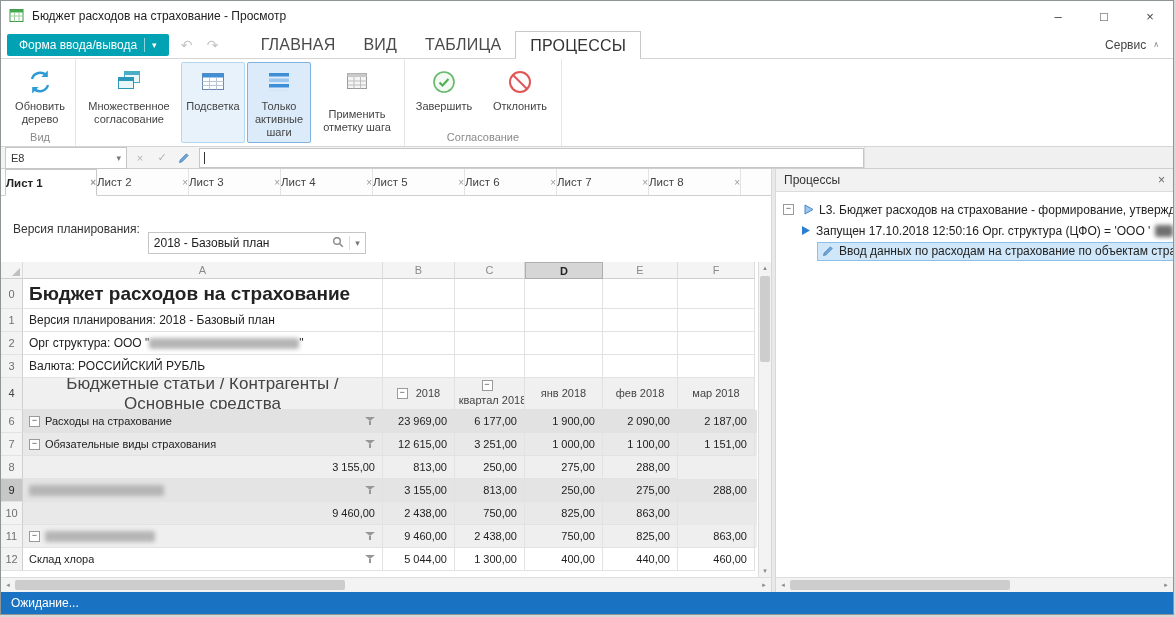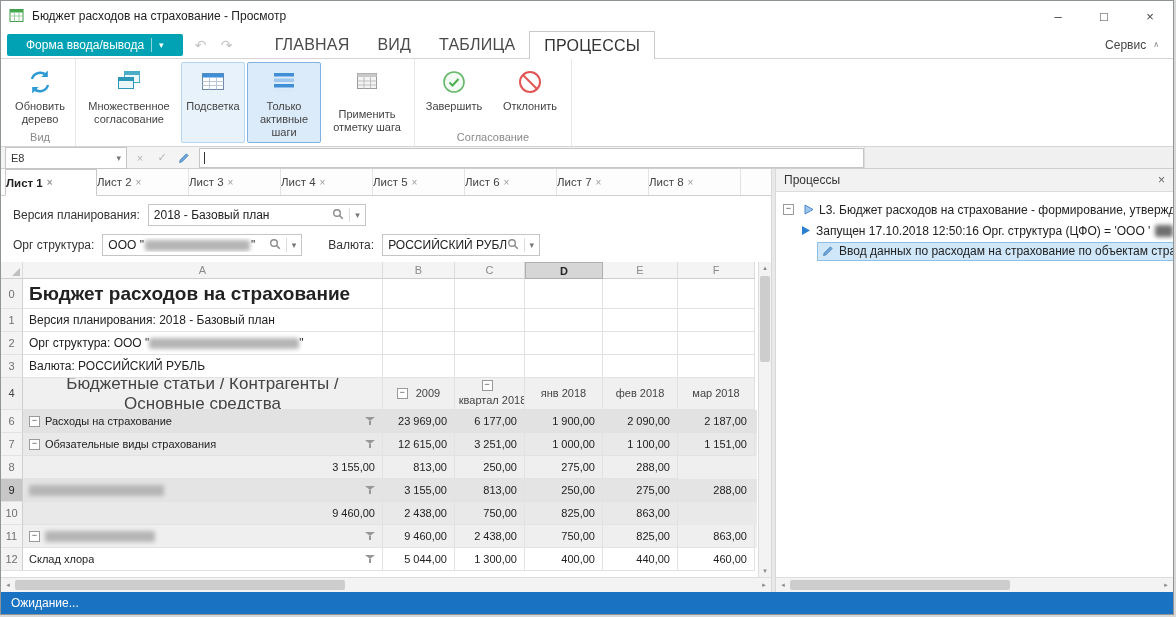--- a/index.html
+++ b/index.html
@@ -8,67 +8,67 @@
 
   
   .titlebar{position:absolute;top:0;left:0;right:0;height:30px;display:flex;align-items:center;padding:0 0 0 8px;background:#fff;}
   .appicon{width:16px;height:16px;display:inline-flex;margin-right:7px;}
   .wtitle{font-size:12px;color:#222;}
   .wctrls{margin-left:auto;display:flex;height:100%;}
   .wbtn{width:46px;height:100%;display:flex;align-items:center;justify-content:center;font-size:13px;color:#444;cursor:default;}
 
   
   .menurow{position:absolute;top:30px;left:0;right:0;height:28px;display:flex;align-items:stretch;background:#fff;border-bottom:1px solid #d5d5d5;box-sizing:border-box;}
-  .tealbtn{margin:3px 0 3px 6px;height:22px;border:none;border-radius:2px;background:#00a2b3;color:#fff;font-size:12px;font-family:inherit;display:flex;align-items:center;padding:0 19px;gap:7px;}
+  .tealbtn{margin:3px 0 3px 6px;height:22px;border:none;border-radius:2px;background:#00a2b3;color:#fff;font-size:12px;font-family:inherit;display:flex;align-items:center;padding:0 12px;gap:7px;}
   .tealsep{width:1px;height:14px;background:rgba(255,255,255,.55);}
   .tealbtn .dd{font-size:9px;}
   .histbtn{align-self:center;color:#c3c3c3;font-size:14px;margin-left:10px;width:16px;text-align:center;}
   .tabs{display:flex;margin-left:26px;align-items:stretch;}
   .mtab{display:flex;align-items:center;padding:0 14px;font-size:16px;color:#4a4a4a;letter-spacing:.2px;}
   .mtab.active{border:1px solid #c9c9c9;border-bottom:none;background:#fff;margin-bottom:-1px;color:#333;}
   .service{margin-left:auto;display:flex;align-items:center;gap:7px;padding:0 14px;font-size:12px;color:#444;}
   .service .chev{font-size:8px;color:#888;}
 
   
   .ribbon{position:absolute;top:58px;left:0;right:0;height:88px;display:flex;background:#fff;border-bottom:1px solid #d5d5d5;box-sizing:border-box;padding-left:4px;}
   .rgroup{display:flex;flex-direction:column;border-right:1px solid #e6e6e6;padding:3px 3px 0;}
   .rbuttons{display:flex;flex:1;align-items:stretch;gap:2px;}
   .rbtn{display:flex;flex-direction:column;align-items:center;padding:4px 4px 2px;font-size:11px;color:#444;text-align:center;line-height:1.2;border:1px solid transparent;box-sizing:border-box;border-radius:2px;}
   .rbtn .ricon{height:30px;display:flex;align-items:center;justify-content:center;margin-bottom:3px;}
   .rbtn.sel1{background:#e8f2fb;border-color:#b5d6f0;}
   .rbtn.sel2{background:#dcebfa;border-color:#7fb2e0;}
-  .w64{width:64px;} .w76{width:76px;} .w84{width:74px;} .w100{width:100px;} .w88{width:88px;gap:8px;} .w72{width:72px;}
+  .w64{width:64px;} .w76{width:76px;} .w84{width:64px;} .w100{width:100px;} .w88{width:88px;gap:8px;} .w72{width:72px;}
   .rglabel{height:17px;font-size:11px;color:#8a8a8a;text-align:center;line-height:17px;}
 
   
   .formulabar{position:absolute;top:146px;left:0;right:0;height:22px;display:flex;align-items:center;background:#f4f4f4;border-bottom:1px solid #cfcfcf;box-sizing:border-box;}
   .cellref{width:110px;height:18px;margin-left:4px;background:#fff;border:1px solid #c6c6c6;display:flex;align-items:center;padding:1px 5px;font-size:11px;color:#333;}
   .cellref .crdd{margin-left:auto;font-size:9px;color:#777;}
   .fbicon{width:18px;text-align:center;font-size:11px;color:#b3b3b3;margin-left:4px;display:inline-flex;justify-content:center;align-items:center;}
   .fbinput{flex:0 0 655px;height:18px;background:#fff;border:1px solid #c6c6c6;margin-left:6px;display:flex;align-items:center;padding:0 4px;}
   .caret{width:1px;height:12px;background:#333;}
   .fbtail{flex:1;height:100%;background:#f0f0f0;border-left:1px solid #dcdcdc;}
 
   
   .content{position:absolute;top:168px;left:0;right:0;bottom:22px;display:flex;background:#fff;}
   .left{width:770px;display:flex;flex-direction:column;box-sizing:border-box;}
   .splitter{width:5px;background:#e9e9e9;border-left:1px solid #d8d8d8;border-right:1px solid #d8d8d8;box-sizing:border-box;}
   .right{flex:1;display:flex;flex-direction:column;background:#fff;min-width:0;}
 
   
   .sheettabs{height:26px;display:flex;align-items:stretch;border-bottom:1px solid #cfcfcf;background:#fdfdfd;padding-left:4px;}
-  .stab{width:92px;display:flex;align-items:center;justify-content:flex-start;gap:4px;font-size:11.5px;color:#444;border-right:1px solid #e3e3e3;box-sizing:border-box;}
+  .stab{width:92px;display:flex;align-items:center;justify-content:space-between;gap:12px;font-size:11.5px;color:#444;border-right:1px solid #e3e3e3;box-sizing:border-box;}
   .stab .tclose{font-size:10px;color:#9a9a9a;}
   .stab.active{background:#fff;border:1px solid #c9c9c9;border-bottom:1px solid #fff;margin-bottom:-1px;font-weight:bold;color:#222;}
 
   
   .filters{height:66px;padding:8px 0 0 12px;box-sizing:border-box;}
   .frow{display:flex;align-items:center;margin-bottom:8px;}
   .flabel{font-size:12px;color:#333;margin-right:8px;}
-  .combo{height:22px;background:#fff;border:1px solid #c5c5c5;display:flex;align-items:center;padding:0 5px;box-sizing:border-box;font-size:12px;color:#222;}
+  .combo{height:22px;background:#fff;border:1px solid #c5c5c5;display:flex;align-items:center;padding:0 5px;box-sizing:border-box;font-size:12px;color:#222;margin-top:28px;}
   .combo .cval{flex:1;white-space:nowrap;overflow:hidden;display:flex;align-items:center;gap:1px;}
   .combo .csep{width:1px;height:14px;background:#ddd;margin:0 5px;}
   .combo .cdd{font-size:9px;color:#777;}
   .cw218{width:218px;} .cw200{width:200px;} .cw158{width:158px;}
   .mlgap{margin-left:26px;}
 
   
   .blurbar{display:inline-block;height:11px;border-radius:2px;background:#b5b5b5;filter:blur(2px);vertical-align:middle;}
   .blurdark{display:inline-block;height:12px;border-radius:2px;background:#6f6f6f;filter:blur(2px);vertical-align:middle;}
   .bw105{width:105px;} .bw150{width:150px;} .bw135{width:135px;} .bw110{width:110px;} .bw95{width:95px;}
@@ -417,21 +417,21 @@
               <div class="c v"></div>
               <div class="c v"></div>
           </div>
 
           <div class="grow r4">
             <div class="c num">4</div>
             <div class="c a">Бюджетные статьи / Контрагенты / Основные средства</div>
             <div class="c v">
                 <span class="hcell">
                   <span class="exp"></span>
-                  <span>2009</span>
+                  <span>2018</span>
                 </span>
               </div>
             <div class="c v">
                 <span class="hcell">
                   <span class="exp"></span>
                   <span>I квартал 2018</span>
                 </span>
               </div>
             <div class="c v">
                 <span>янв 2018</span>

